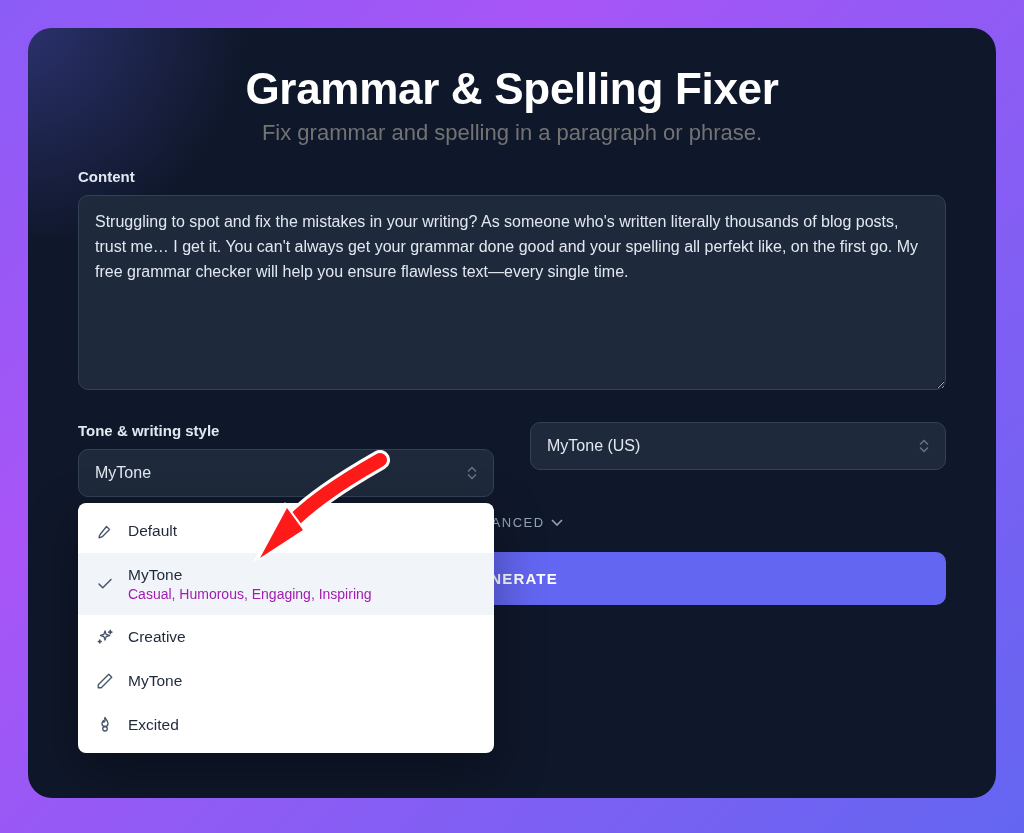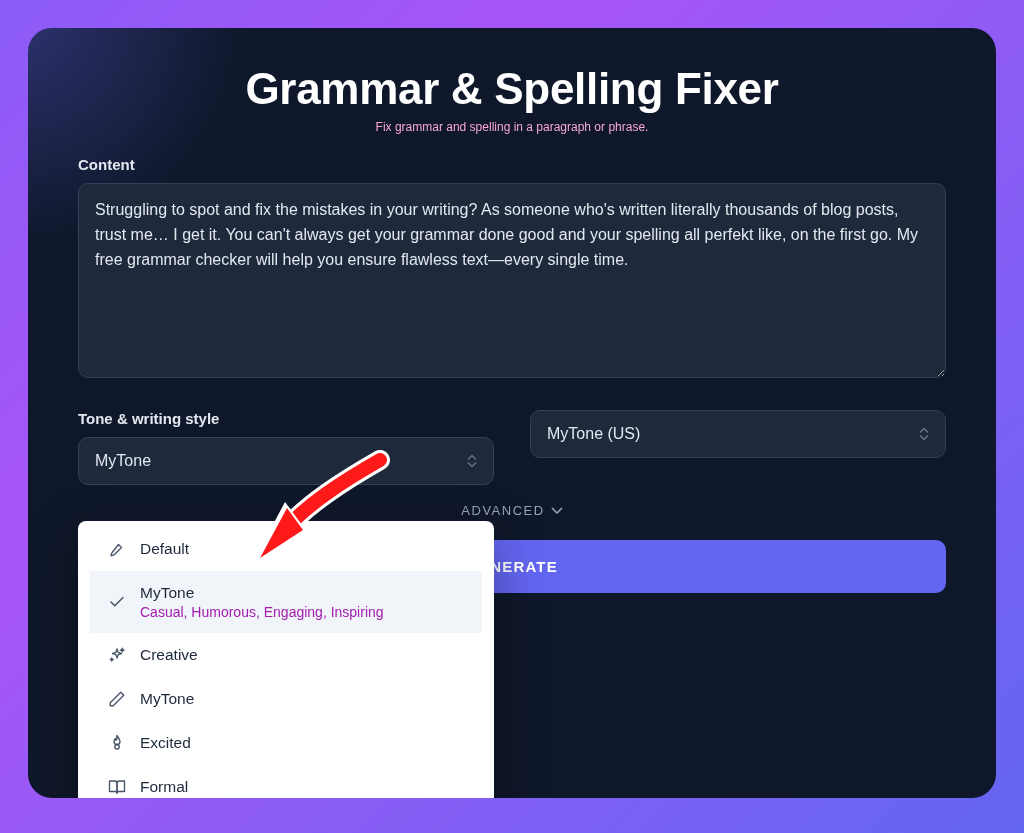--- a/index.html
+++ b/index.html
@@ -30,22 +30,22 @@
       pointer-events: none;
     }
     .header { text-align: center; margin-bottom: 22px; position: relative; z-index: 1; }
     .title {
       color: #fff;
       font-size: 44px;
       font-weight: 800;
       letter-spacing: -.3px;
     }
     .subtitle {
-      color: #f9a8d4;
-      font-size: 12px;
+      color: #737373;
+      font-size: 22px;
       margin-top: 6px;
     }
     .label {
       color: #e2e8f0;
       font-weight: 700;
       font-size: 15px;
       margin-bottom: 10px;
       display: block;
     }
     .content-section { margin-bottom: 28px; position: relative; z-index: 1; }
@@ -117,22 +117,21 @@
     .dropdown {
       position: absolute;
       top: 81px;
       left: 0;
       width: 100%;
       background: #fff;
       border-radius: 8px;
       box-shadow: 0 18px 50px rgba(0,0,0,.35);
       z-index: 20;
       overflow: hidden;
-      padding: 6px 12px;
-      margin-top: 30px;
+      padding: 6px 0;
     }
     .dropdown-item {
       display: flex;
       align-items: center;
       gap: 14px;
       padding: 13px 18px;
       cursor: pointer;
       color: #1e293b;
     }
     .dropdown-item.selected { background: #f1f5f9; }
@@ -232,31 +231,20 @@
             <svg viewBox="0 0 24 24" fill="none" stroke="currentColor" stroke-width="1.8" stroke-linecap="round" stroke-linejoin="round">
                 <path d="M12 2c1 3 4 4 4 8a4 4 0 0 1-8 0c0-2 1-3 2-4-1 3 2 3 2 0 0-2-1-3 0-4z"></path>
                 <circle cx="12" cy="17" r="3"></circle>
               </svg>
           </span>
           <div class="dd-text">
               <div class="dd-label">Excited</div>
             </div>
         </div>
 
-        <div class="dropdown-item">
-          <span class="dd-icon">
-            <svg viewBox="0 0 24 24" fill="none" stroke="currentColor" stroke-width="1.8" stroke-linecap="round" stroke-linejoin="round">
-                <path d="M2 4h7a3 3 0 0 1 3 3v13a2 2 0 0 0-2-2H2z"></path>
-                <path d="M22 4h-7a3 3 0 0 0-3 3v13a2 2 0 0 1 2-2h8z"></path>
-              </svg>
-          </span>
-          <div class="dd-text">
-              <div class="dd-label">Formal</div>
-            </div>
-        </div>
 
       </div>
     </div>
 
     <div class="col">
       <div class="select">
         <span>MyTone (US)</span>
         <span class="chevrons">
           <svg viewBox="0 0 10 6">
               <path d="M1 5 L5 1 L9 5" fill="none" stroke="currentColor" stroke-width="1.5"></path>

